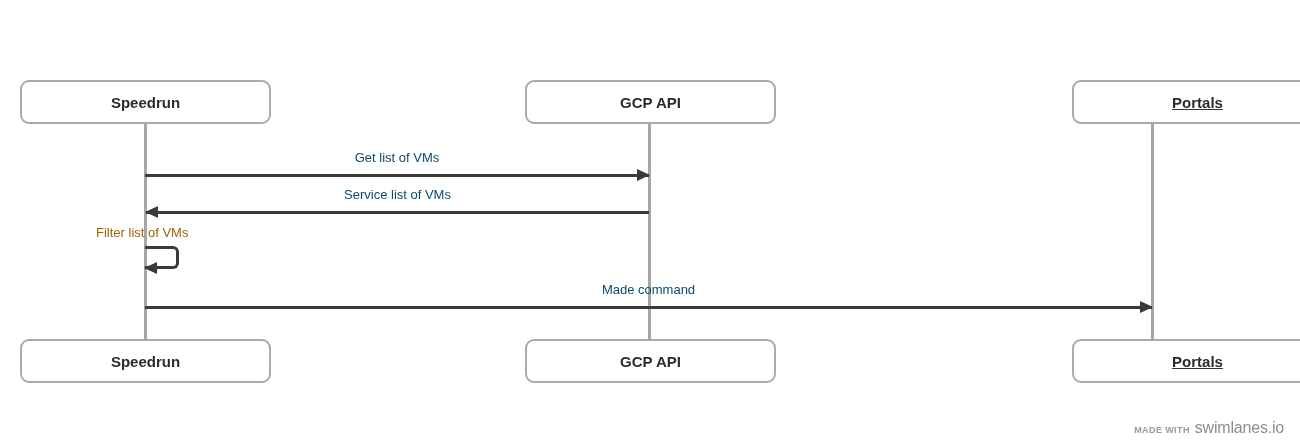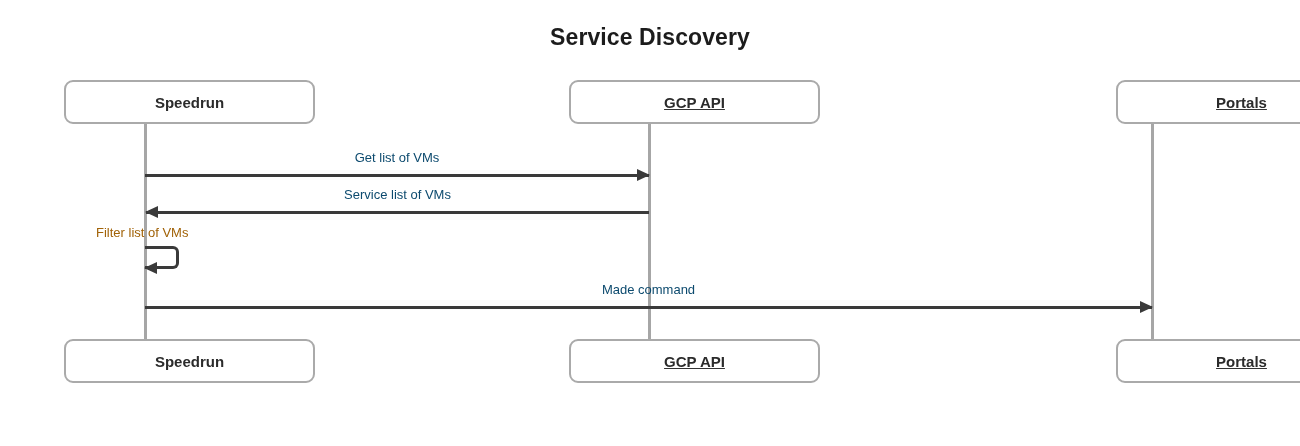--- a/index.html
+++ b/index.html
@@ -40,33 +40,32 @@
     width: 251px;
     height: 44px;
     box-sizing: border-box;
     border: 2px solid #aaaaaa;
     border-radius: 9px;
     background: #ffffff;
     display: flex;
     align-items: center;
     justify-content: center;
     z-index: 3;
-    margin-left: 44px;
   }
   .participant-label {
     font-size: 15px;
     font-weight: bold;
     color: #2b2b2b;
   }
 
   .p-top    { top: 80px; }
   .p-bottom { top: 339px; }
 
   .col-1 { left: 20px; }
-  .col-2 { left: 525px; text-decoration: underline; }
+  .col-2 { left: 525px; }
   .col-3 { left: 1072px; text-decoration: underline; }
 
   
   .lifeline {
     position: absolute;
     top: 124px;
     width: 3px;
     height: 217px;
     background: #a6a6a6;
     z-index: 1;
@@ -183,21 +182,20 @@
     font-size: 16px;
     color: #8d8d8d;
     letter-spacing: -0.2px;
   }
 </style>
 </head>
 <body>
 
 <div id="diagram">
 
-  <div class="diagram-title">Service Discovery</div>
 
   <div class="lifeline ll-1"></div>
   <div class="lifeline ll-2"></div>
   <div class="lifeline ll-3"></div>
 
   <div class="participant p-top col-1">
     <span class="participant-label">Speedrun</span>
   </div>
   <div class="participant p-top col-2">
     <span class="participant-label">GCP API</span>
@@ -233,14 +231,18 @@
   <div class="participant p-bottom col-1">
     <span class="participant-label">Speedrun</span>
   </div>
   <div class="participant p-bottom col-2">
     <span class="participant-label">GCP API</span>
   </div>
   <div class="participant p-bottom col-3">
     <span class="participant-label">Portals</span>
   </div>
 
+  <div class="watermark">
+    <span class="watermark-made">Made with</span>
+    <span class="watermark-brand">swimlanes.io</span>
+  </div>
 
 </div>
 
 </body></html>

